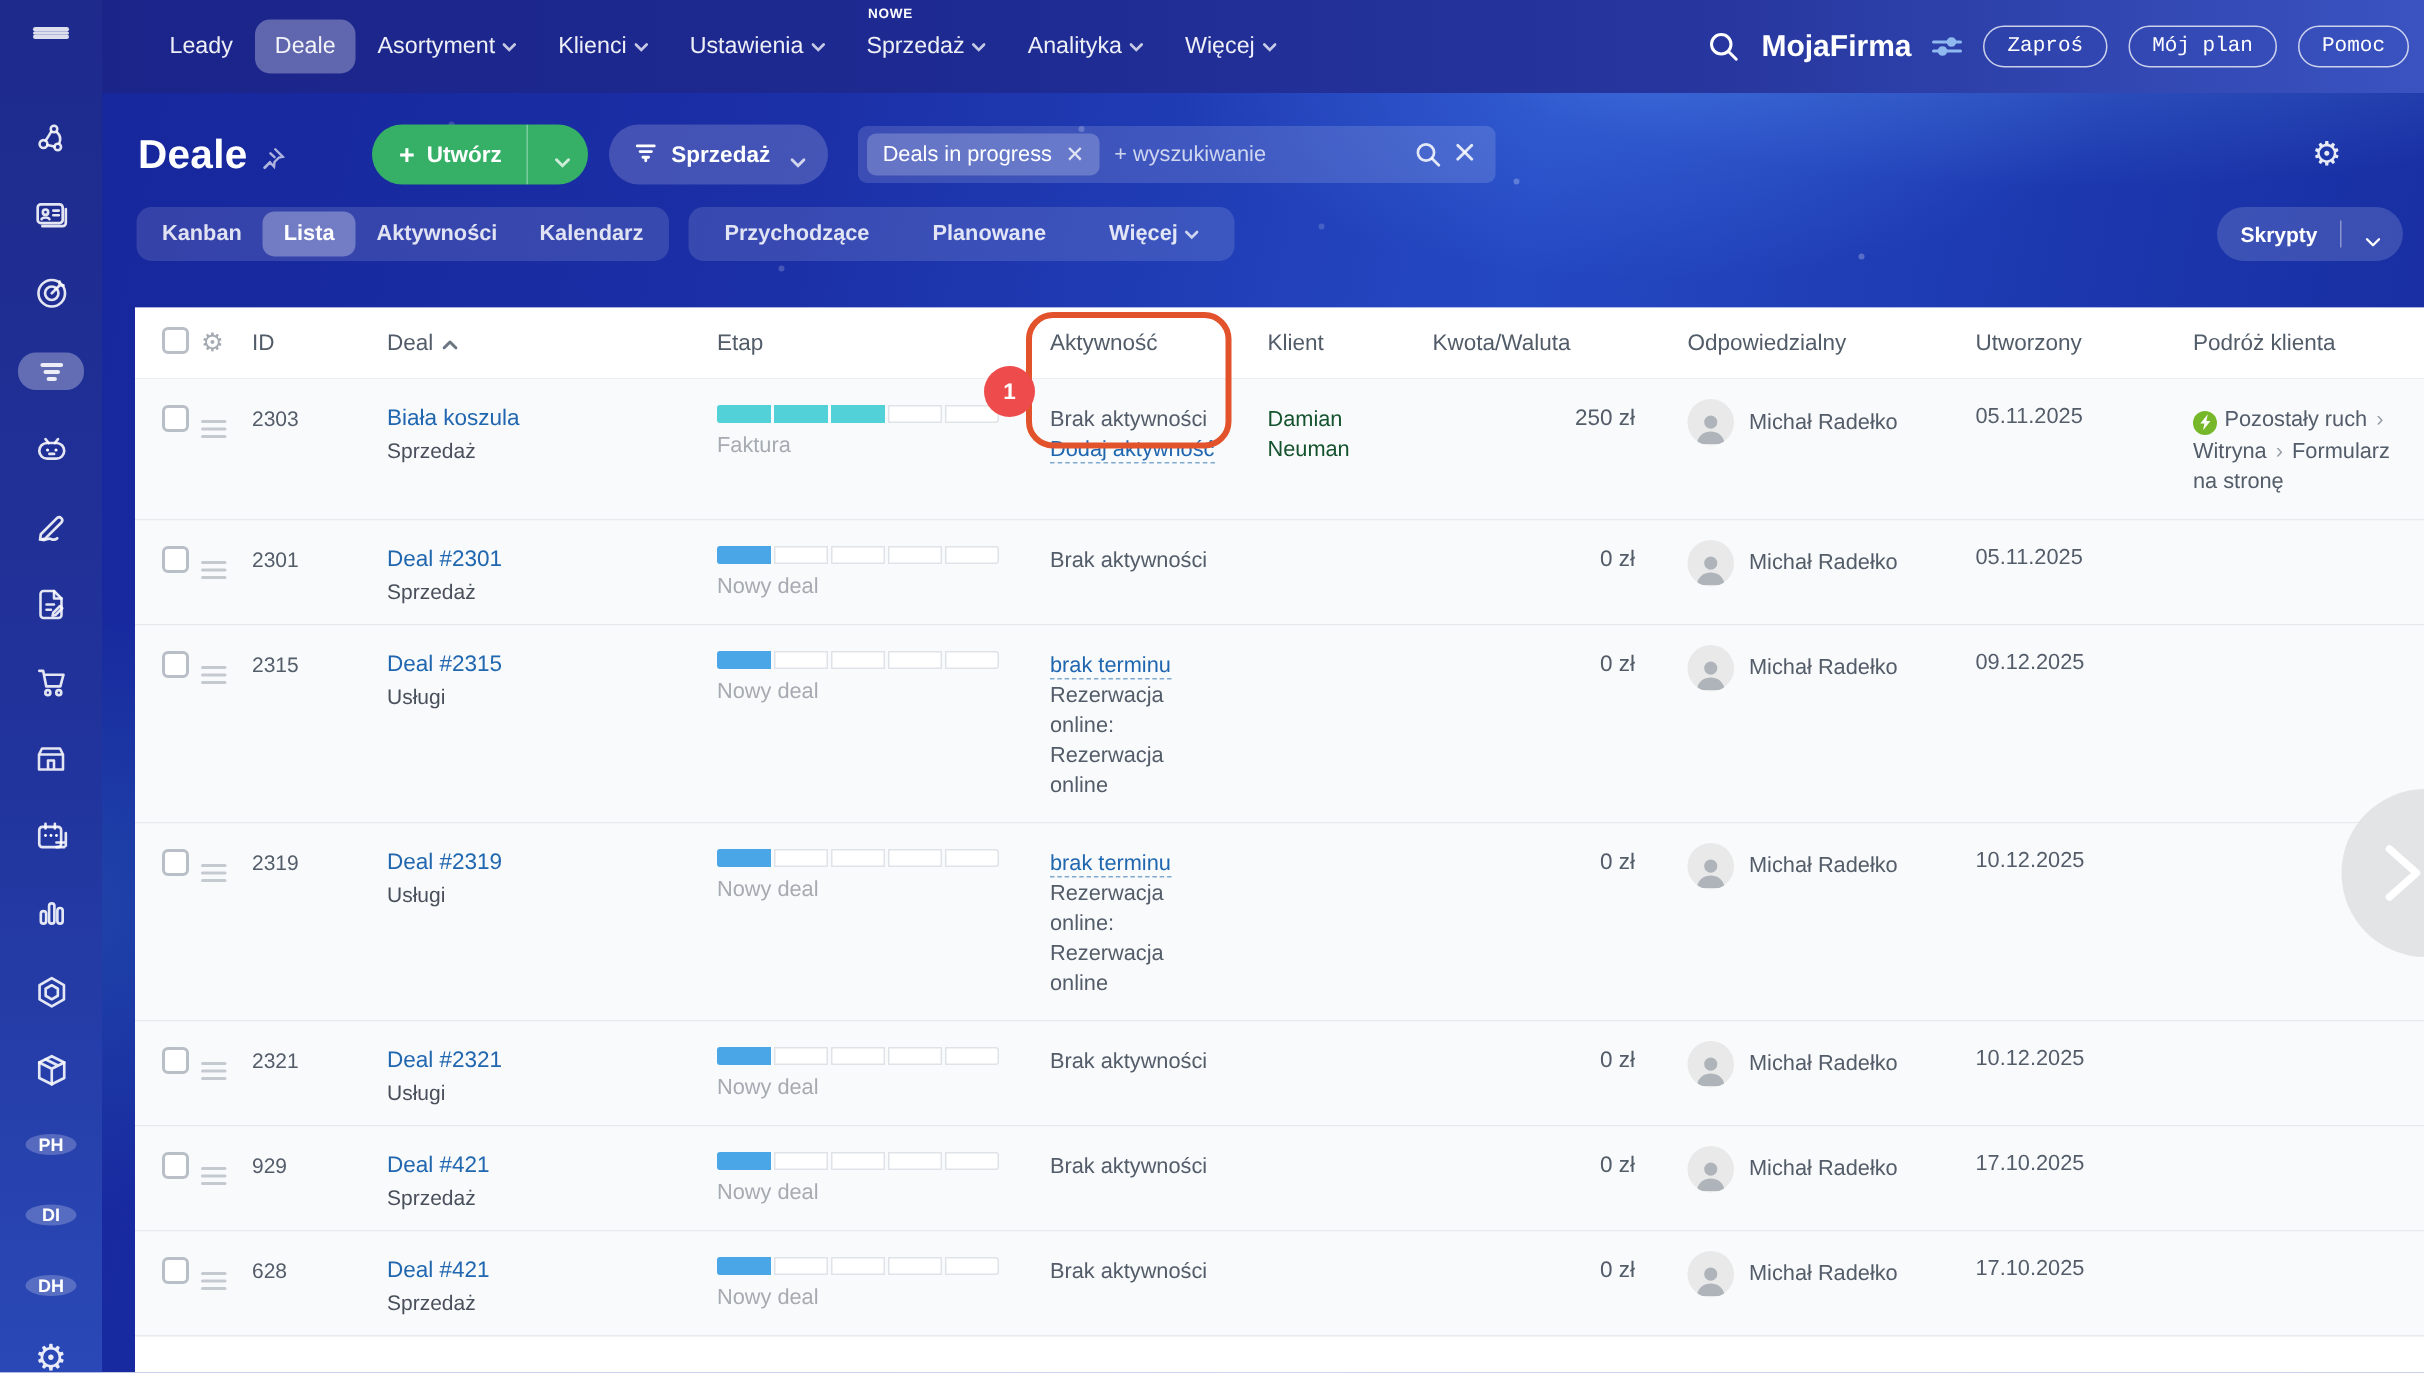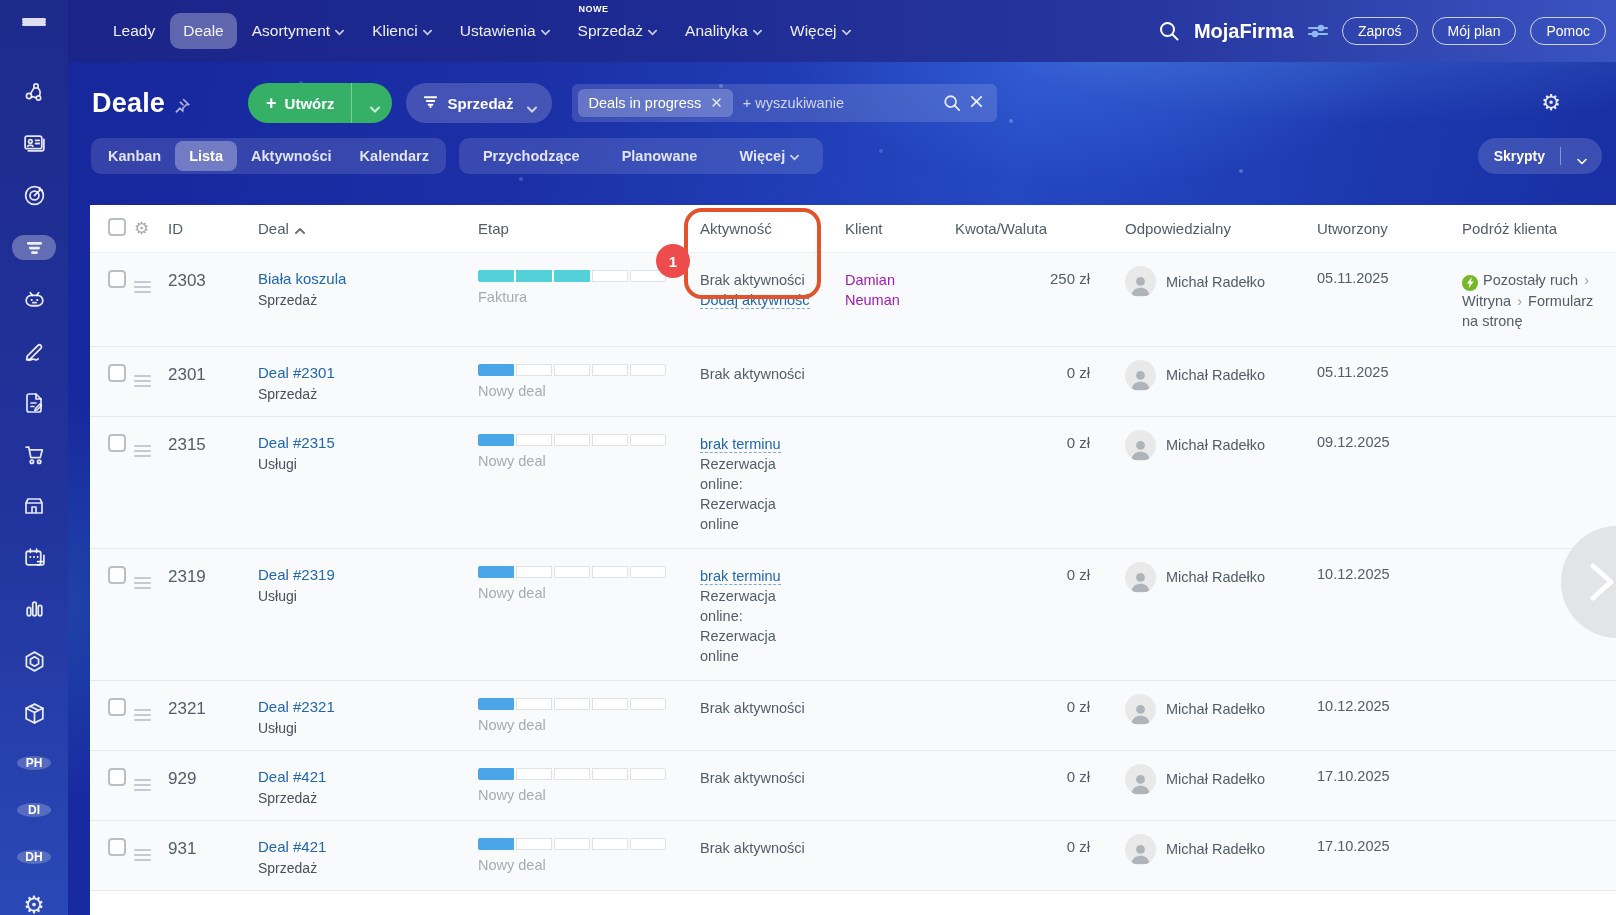--- a/index.html
+++ b/index.html
@@ -38,21 +38,21 @@
   .nav-item { position:relative; font-size:15.5px; color:rgba(255,255,255,.92); padding:9px 13px; margin-right:2px; border-radius:10px; cursor:pointer; white-space:nowrap; }
   .nav-item.active { background:rgba(255,255,255,.30); }
   .nav-badge { position:absolute; top:-9px; left:14px; font-size:9px; font-weight:bold; letter-spacing:.5px; color:#fff; }
   .chev { display:inline-block; width:9px; height:9px; margin-left:5px; }
   .chev svg { stroke:rgba(255,255,255,.75); fill:none; stroke-width:2; stroke-linecap:round; }
   .nav-right { margin-left:auto; display:flex; align-items:center; gap:14px; }
   .nav-search { width:22px; height:22px; cursor:pointer; }
   .nav-search svg { stroke:#fff; fill:none; stroke-width:2; stroke-linecap:round; }
   .brand { font-size:20px; font-weight:bold; color:#fff; cursor:pointer; }
   .sliders { width:20px; height:16px; cursor:pointer; }
-  .pill { border:1px solid rgba(255,255,255,.75); border-radius:16px; padding:5px 15px; font-size:14px; color:#fff; cursor:pointer; white-space:nowrap; background:transparent; }
+  .pill { border:1px solid rgba(255,255,255,.75); border-radius:16px; padding:5px 15px; font-size:14px; color:#fff; cursor:pointer; white-space:nowrap; background:transparent;font-family:Liberation Mono, monospace; }
 
   
   .hero { position:absolute; left:68px; top:62px; right:0; height:143px; z-index:4; color:#fff; }
   .hero-row1 { display:flex; align-items:center; padding:20px 20px 0 24px; height:62px; }
   .page-title { font-size:27px; font-weight:bold; letter-spacing:.2px; }
   .pin { width:16px; height:16px; margin:6px 0 0 9px; opacity:.65; cursor:pointer; }
   .pin svg { stroke:#fff; fill:none; stroke-width:1.6; stroke-linecap:round; }
   .btn-create { display:flex; align-items:center; margin-left:58px; background:#35b066; border-radius:20px; height:40px; overflow:hidden; cursor:pointer; }
   .btn-create .main { display:flex; align-items:center; gap:8px; padding:0 16px 0 18px; font-size:15px; font-weight:bold; color:#fff; }
   .btn-create .plus { font-size:18px; font-weight:bold; }
@@ -85,33 +85,33 @@
   .th { white-space:nowrap; }
   .checkbox { width:18px; height:18px; border:2px solid #b9bfc7; border-radius:4px; background:#fff; display:inline-block; cursor:pointer; }
   .th-gear { color:#a5abb3; font-size:17px; cursor:pointer; }
   .sort-caret { display:inline-block; margin-left:6px; }
   .sort-caret svg { stroke:#6b7683; fill:none; stroke-width:2; stroke-linecap:round; }
   .tbody { background:#f9fafb; }
   .row { border-bottom:1px solid #e7e9ec; padding-top:17px; padding-bottom:14px; align-items:start; background:#f9fafb; cursor:pointer; }
   .c { font-size:14.5px; color:#535c69; }
   .drag { display:inline-flex; flex-direction:column; gap:3px; width:17px; margin-top:4px; cursor:grab; }
   .drag i { height:2px; background:#c5cad1; border-radius:1px; }
-  .c.id { padding-top:1px; font-size:17px; }
+  .c.id { padding-top:1px; font-size:14px; }
   .deal-link { color:#2067b0; text-decoration:none; font-size:15px; display:block; }
   .cat { color:#49505c; font-size:14px; margin-top:5px; }
   .bar { display:flex; gap:2px; width:188px; height:12px; }
   .seg { flex:1; background:#fff; border:1px solid #dfe3e8; }
   .seg:first-child { border-radius:2px 0 0 2px; } .seg:last-child { border-radius:0 2px 2px 0; }
   .seg.f-blue { background:#4aa6e6; border-color:#4aa6e6; }
   .seg.f-teal { background:#52d2d8; border-color:#52d2d8; }
   .stage { color:#a6abb2; font-size:14.5px; margin-top:7px; }
   .akt { padding-right:33px; line-height:1.38; }
   .dashed-link { color:#2067b0; text-decoration:none; border-bottom:1px dashed #7fa9cf; display:inline; cursor:pointer; }
   .akt-text { color:#535c69; }
-  .client-link { color:#a21caf; text-decoration:none; display:inline-block; width:86px; line-height:1.4; }
+  .client-link { color:#14532d; text-decoration:none; display:inline-block; width:86px; line-height:1.4; }
   .c.kwota { text-align:right; padding-right:20px; font-size:15px; }
   .c.odp { display:flex; align-items:center; gap:10px; padding-left:15px; margin-top:-4px; }
   .avatar { width:31px; height:31px; border-radius:50%; background:#e9e9e9; overflow:hidden; display:flex; align-items:flex-end; justify-content:center; flex:0 0 31px; }
   .c.utw, .c.podroz { padding-left:17px; }
   .podroz { line-height:1.42; color:#535c69; }
   .j-ic { display:inline-flex; width:16px; height:16px; border-radius:50%; background:#76b82a; align-items:center; justify-content:center; vertical-align:-3px; margin-right:5px; }
   .j-sep { color:#9aa0a8; padding:0 2px; }
 
   
   .callout { position:absolute; left:594px; top:3px; width:137px; height:91px; border:4px solid #e2532c; border-radius:18px; z-index:8; pointer-events:none; }
@@ -599,21 +599,21 @@
     <div class="c podroz"></div>
   </div>
 
   <div class="grid-row row">
     <div class="c"><span class="checkbox"></span></div>
     <div class="c"><span class="drag">
               <i></i>
               <i></i>
               <i></i>
             </span></div>
-    <div class="c id">931</div>
+    <div class="c id">628</div>
     <div class="c deal">
       <a class="deal-link" href="#">Deal #421</a>
       <div class="cat">Sprzedaż</div>
     </div>
     <div class="c etap">
       <div class="bar">
               <span class="seg f-blue"></span>
               <span class="seg"></span>
               <span class="seg"></span>
               <span class="seg"></span>

